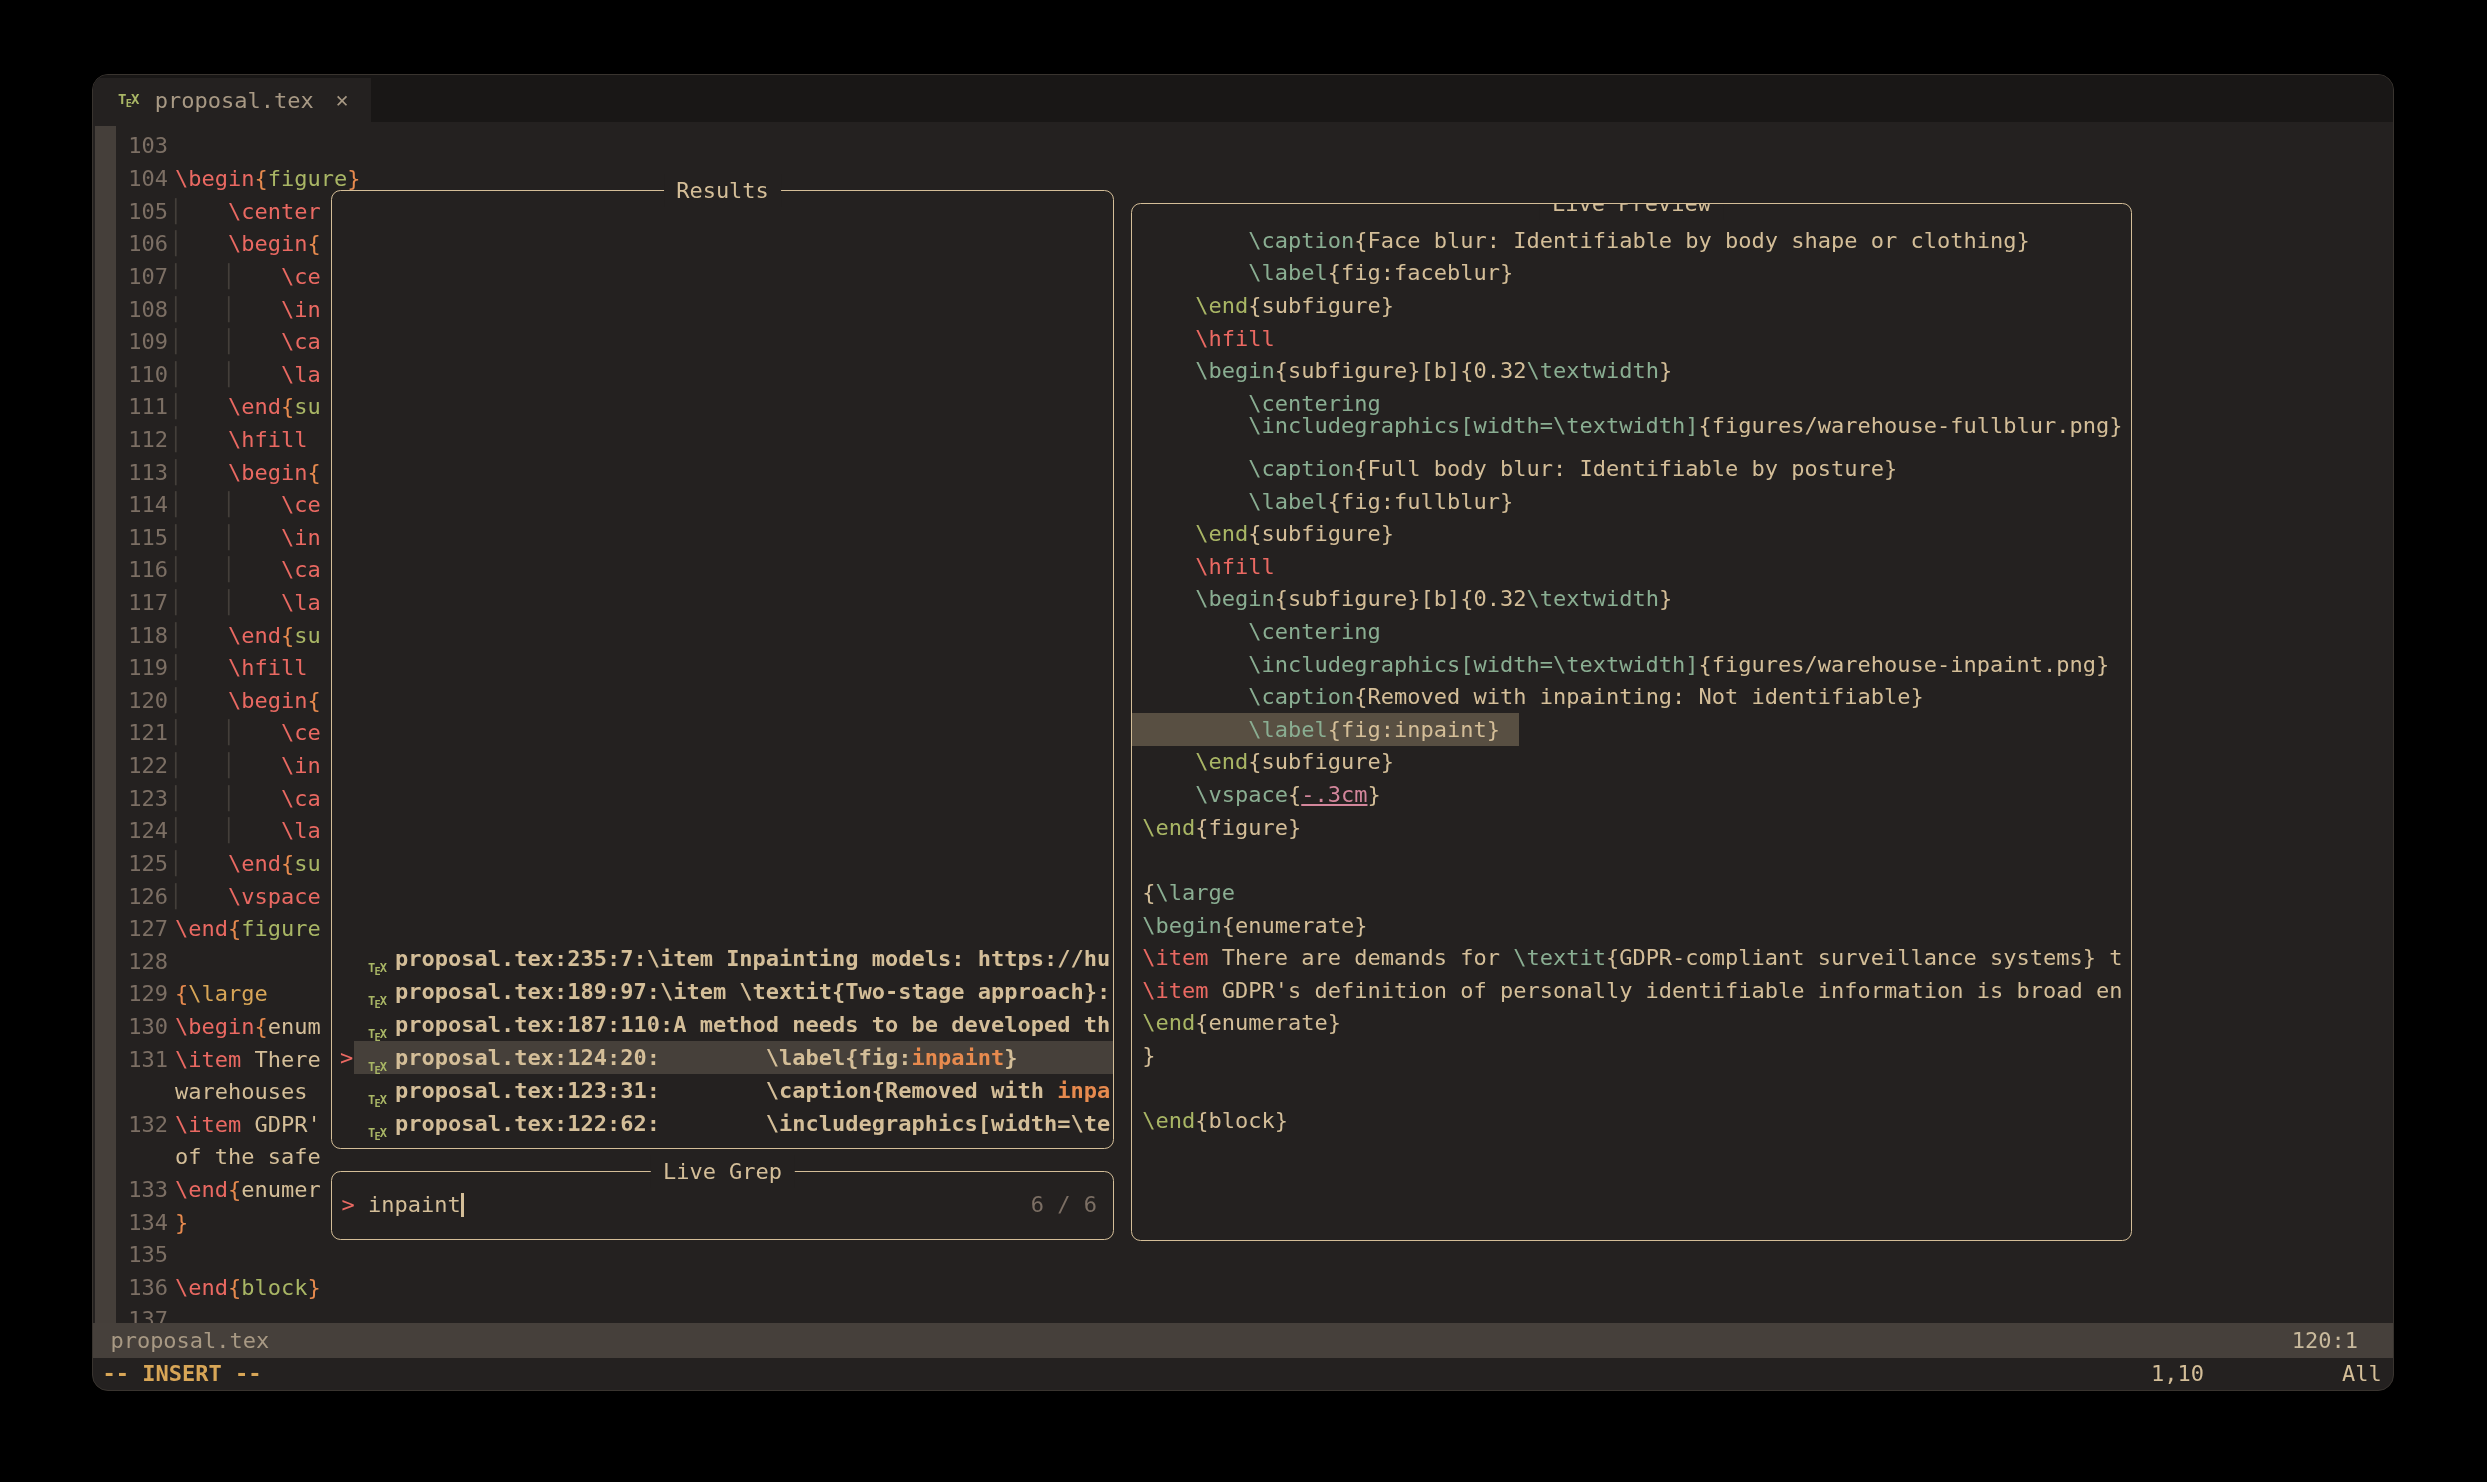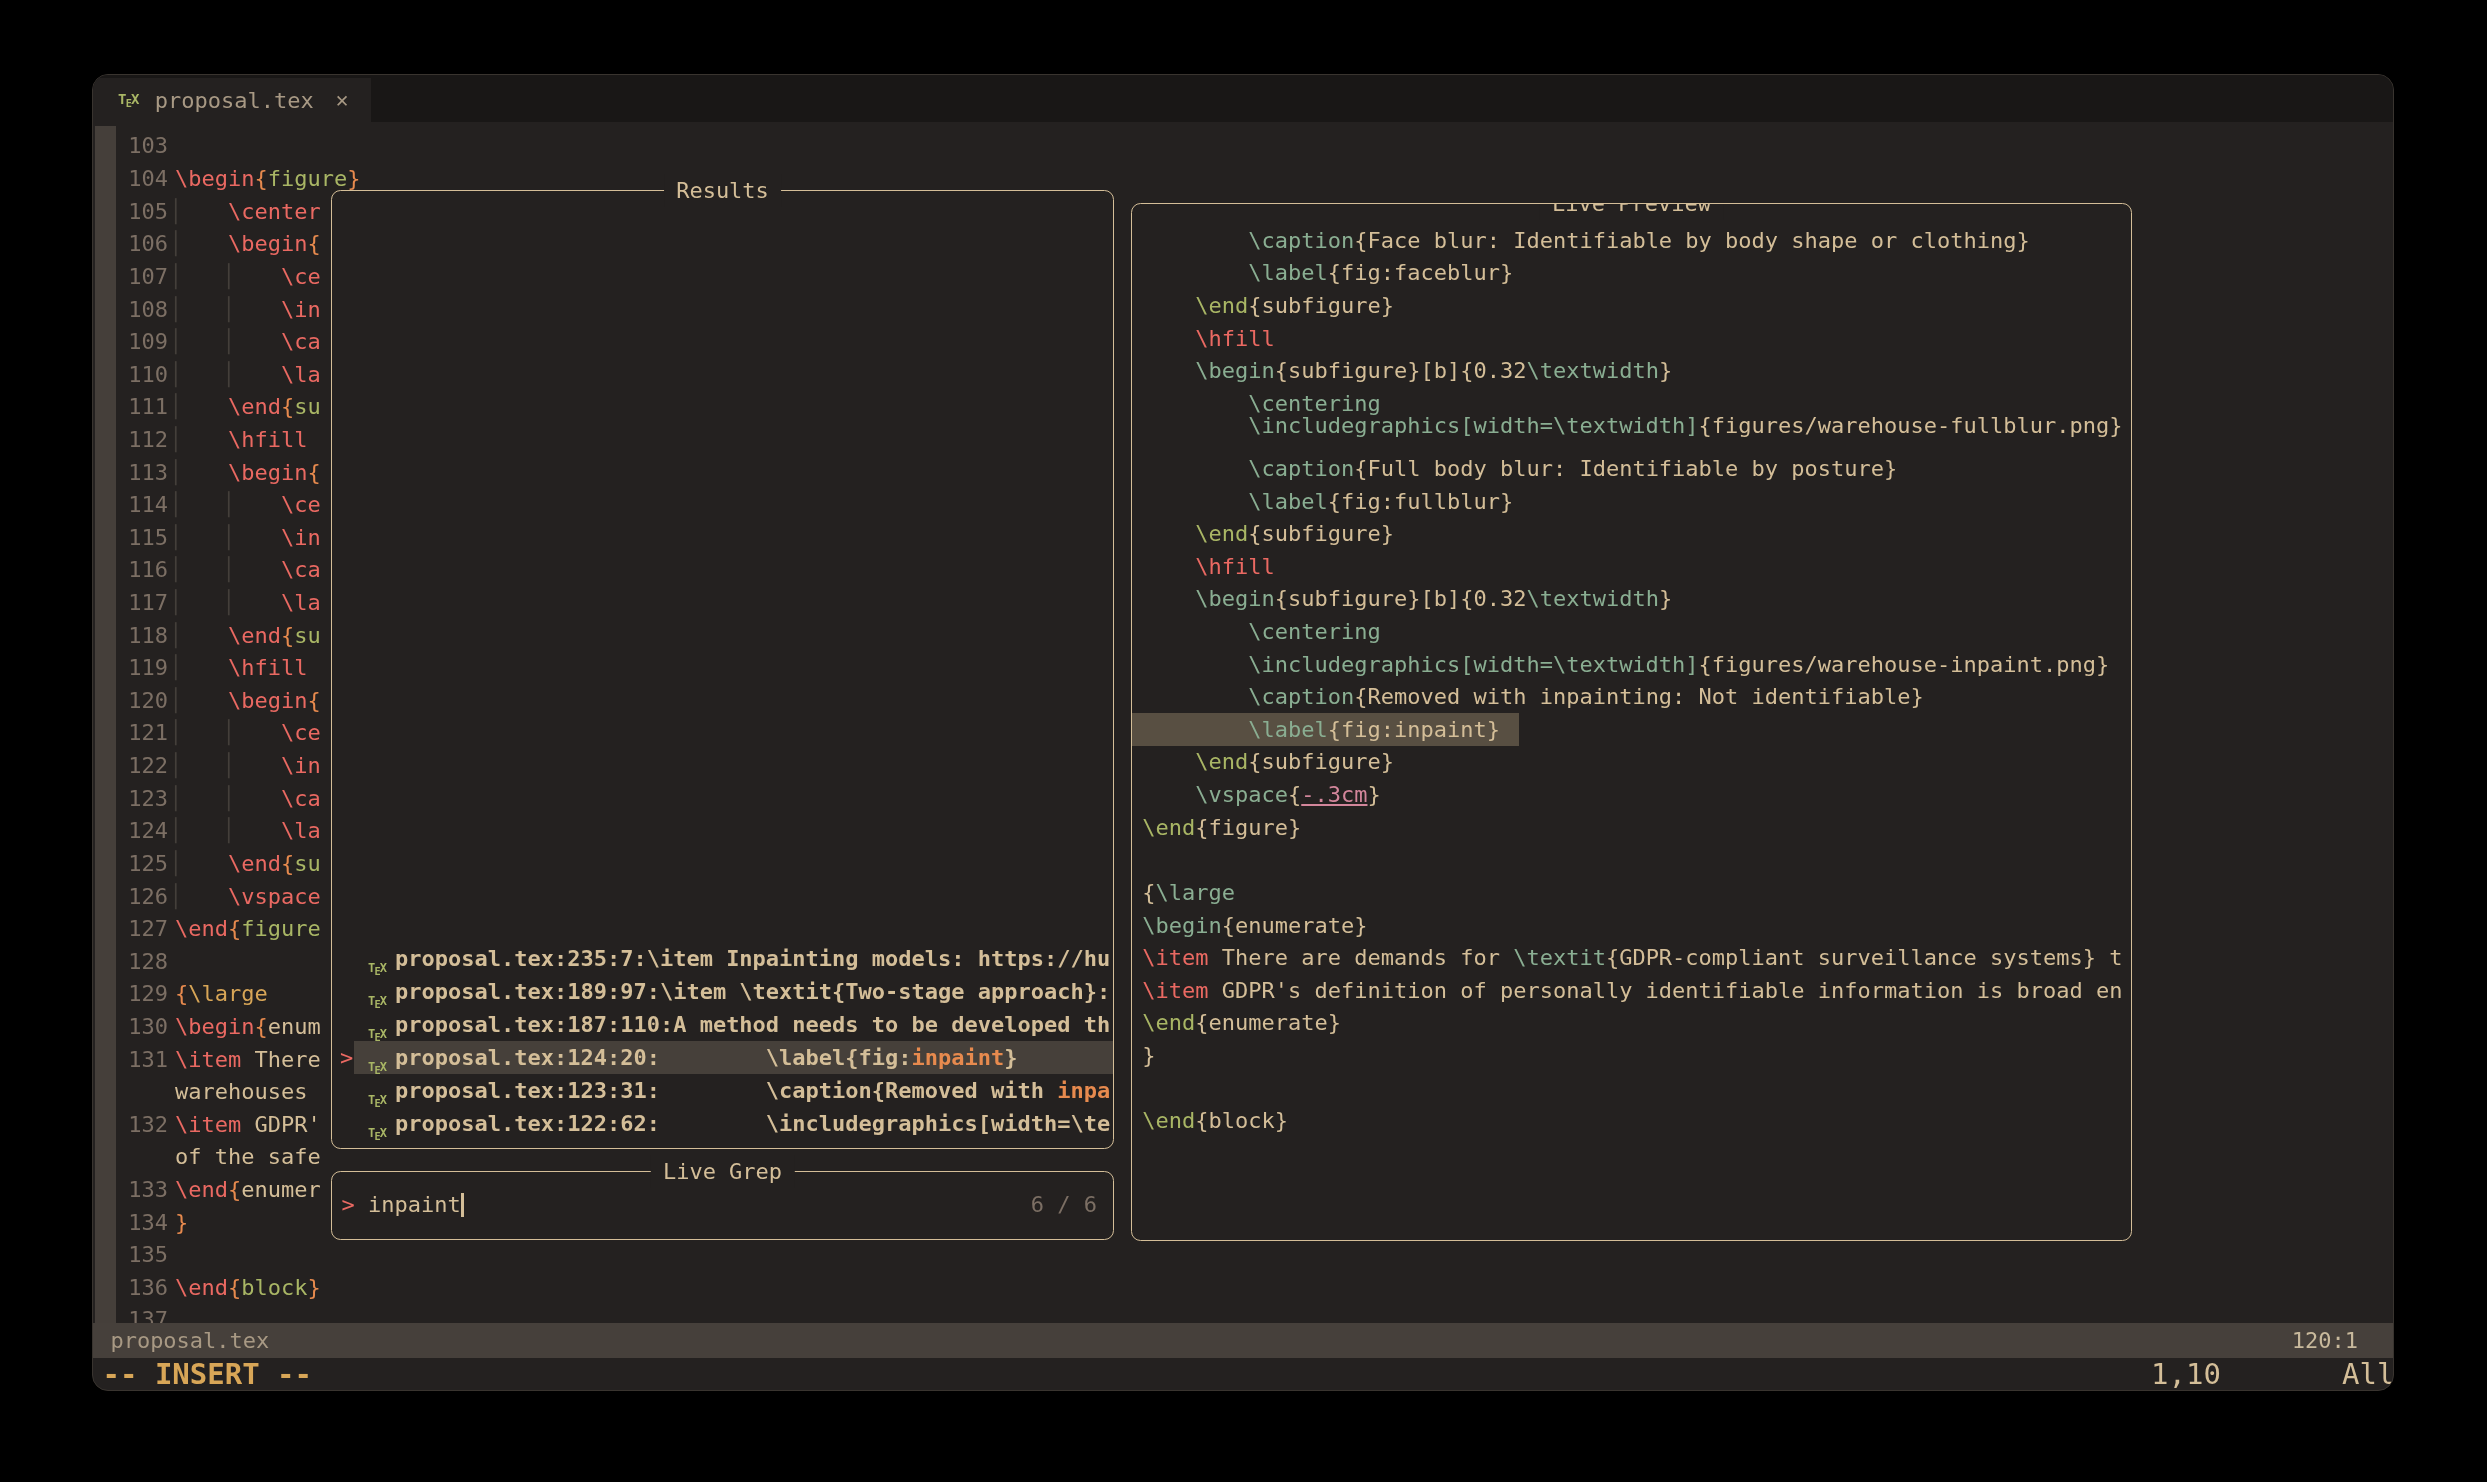--- a/index.html
+++ b/index.html
@@ -55,21 +55,21 @@
   .prev-row{position:absolute;left:0;width:100%;height:33px;font-size:22px;line-height:33px;overflow:hidden;}
   .prev-row.hl{background:var(--hlbg);width:387px;}
   .prev-text{position:absolute;left:10.3px;white-space:pre;}
   
   .ovf{position:absolute;left:1262px;font-size:22px;line-height:33px;white-space:pre;}
   
   .statusline{position:absolute;left:0;right:0;top:1248px;height:35px;background:var(--statusbg);
         font-size:22px;line-height:35px;}
   .status-file{position:absolute;left:17.4px;color:var(--gray2);}
   .status-pos{position:absolute;right:35px;color:#c8b99c;}
-  .cmdline{position:absolute;left:0;right:0;top:1283px;height:34px;font-size:29px;line-height:32px;text-align:right;}
+  .cmdline{position:absolute;left:0;right:0;top:1283px;height:34px;font-size:22px;line-height:32px;text-align:right;}
   .mode{position:absolute;left:9.5px;color:var(--yellow);font-weight:bold;}
   .ruler{position:absolute;left:2058px;color:var(--fg);}
   .scrollpos{position:absolute;left:2249px;color:var(--fg);}
 </style>
 </head>
 <body>
 
 <div class="window">
 
   <div class="tabline">

